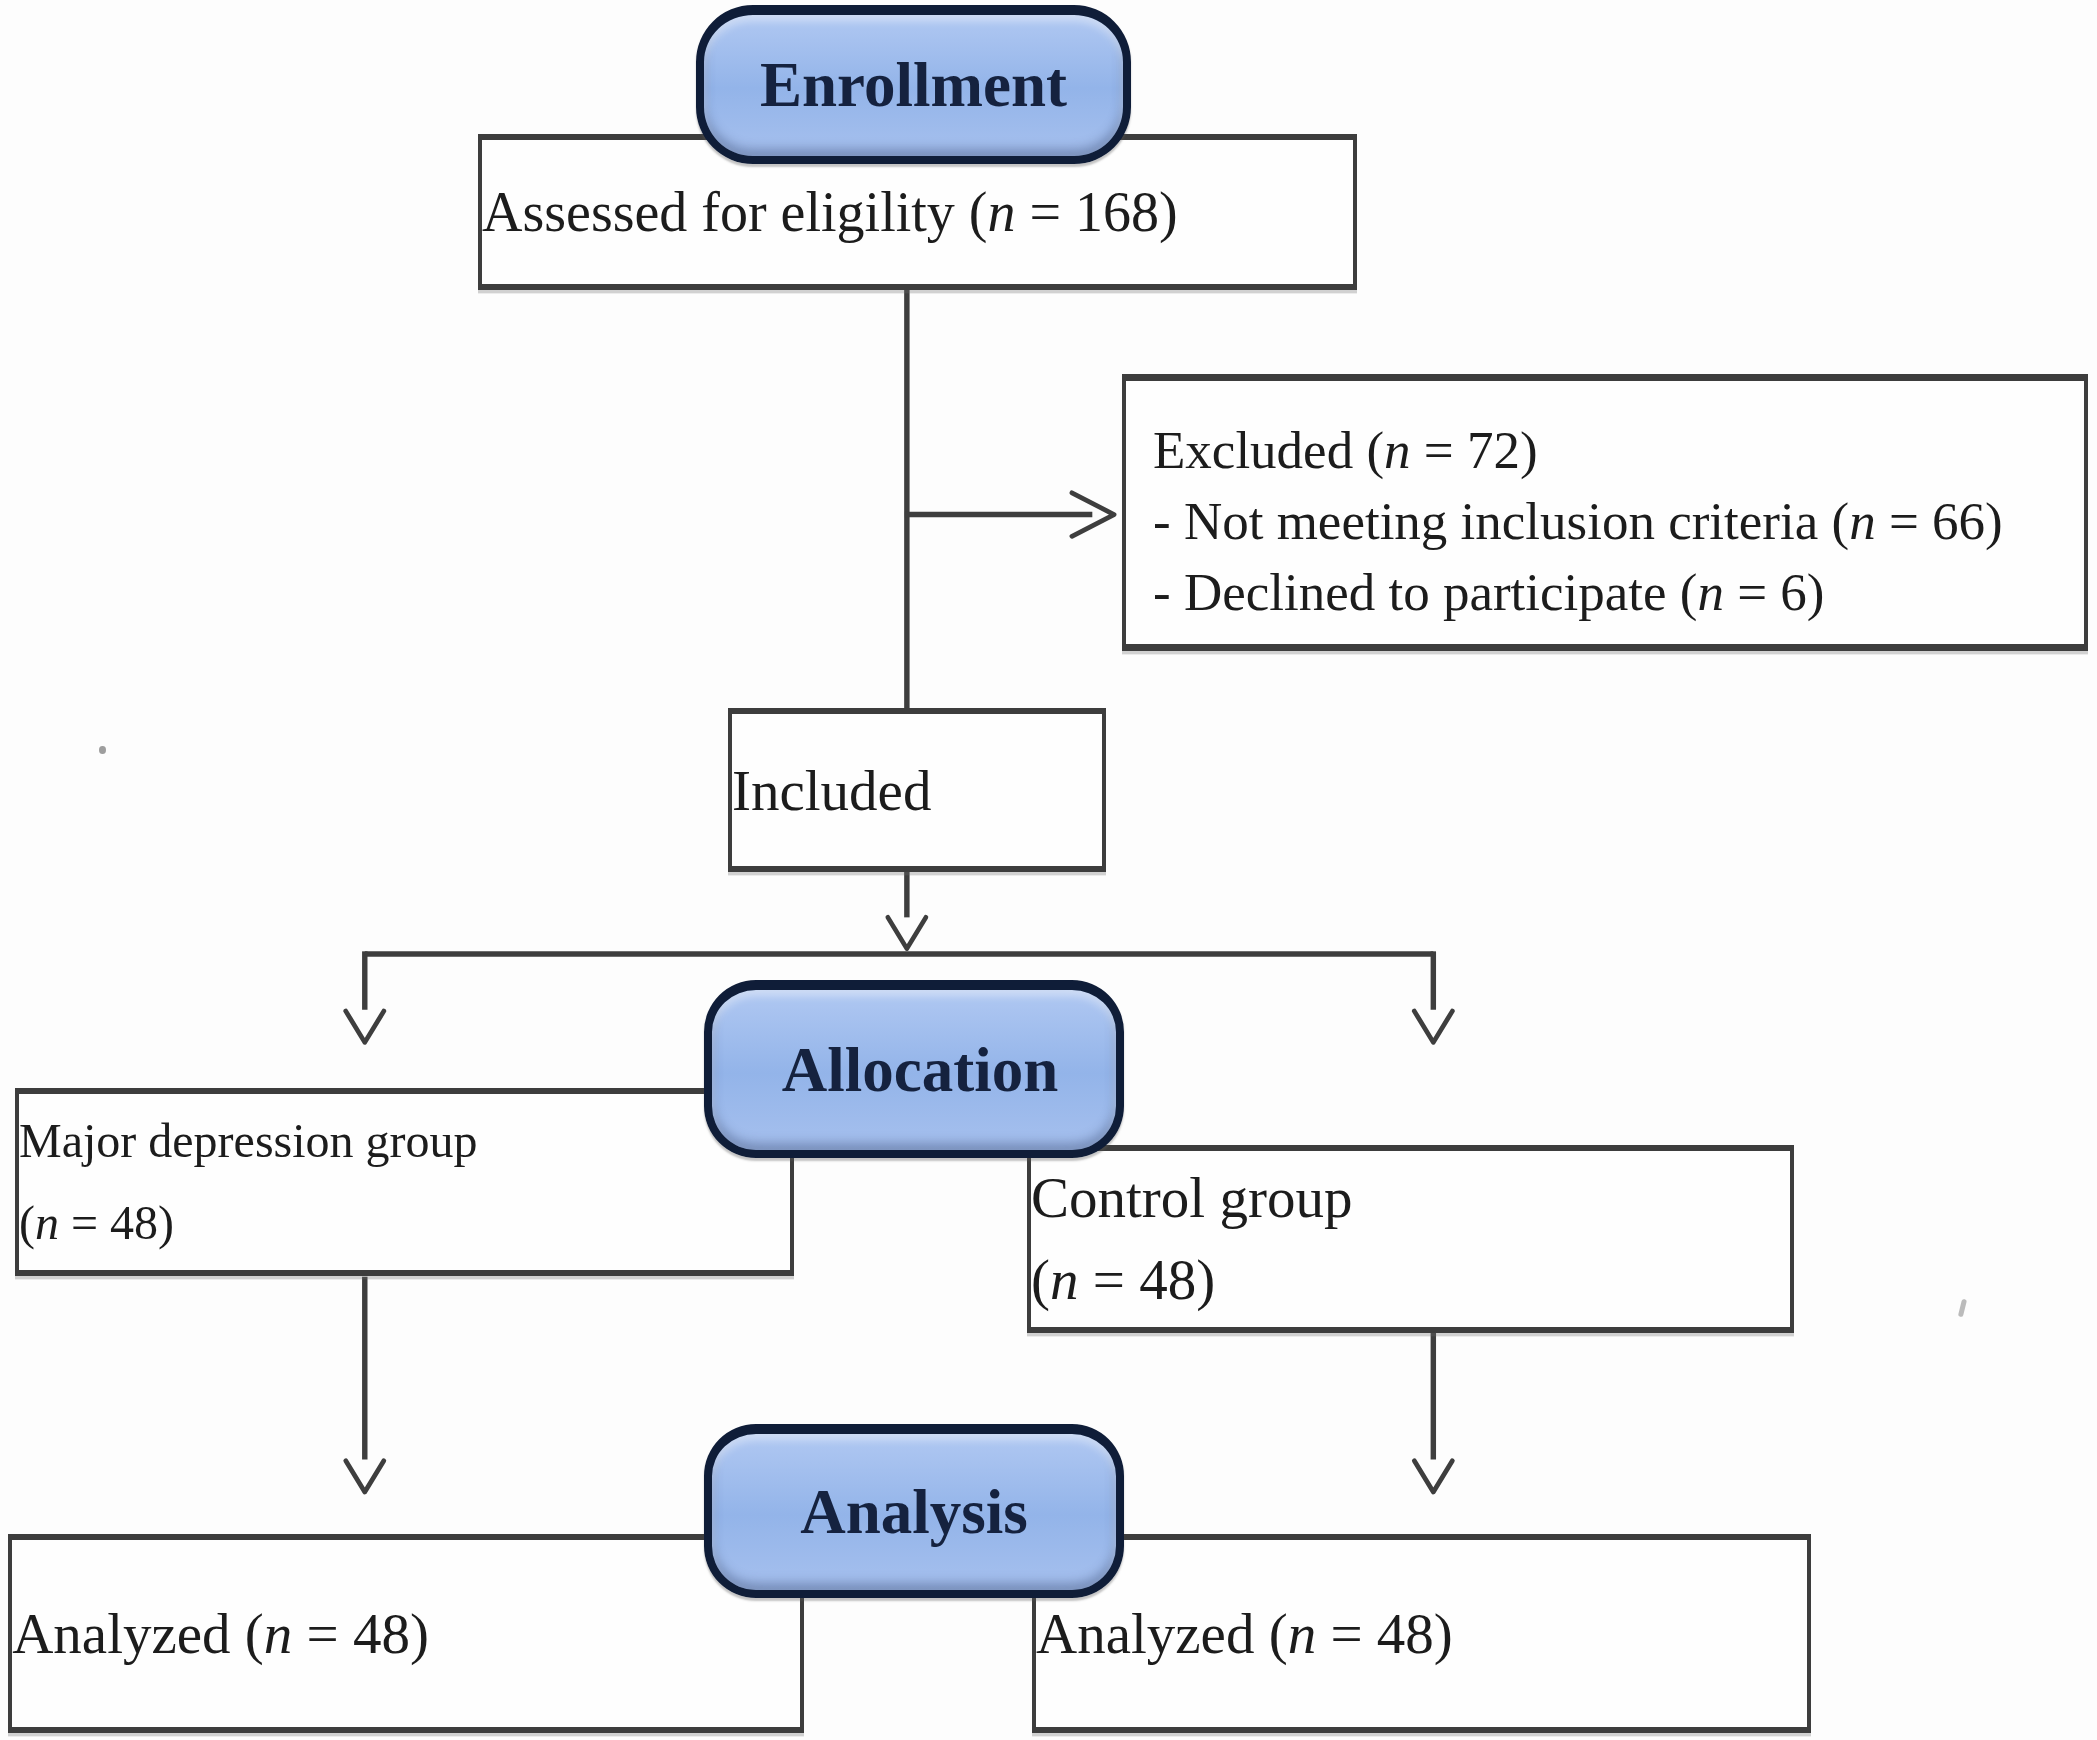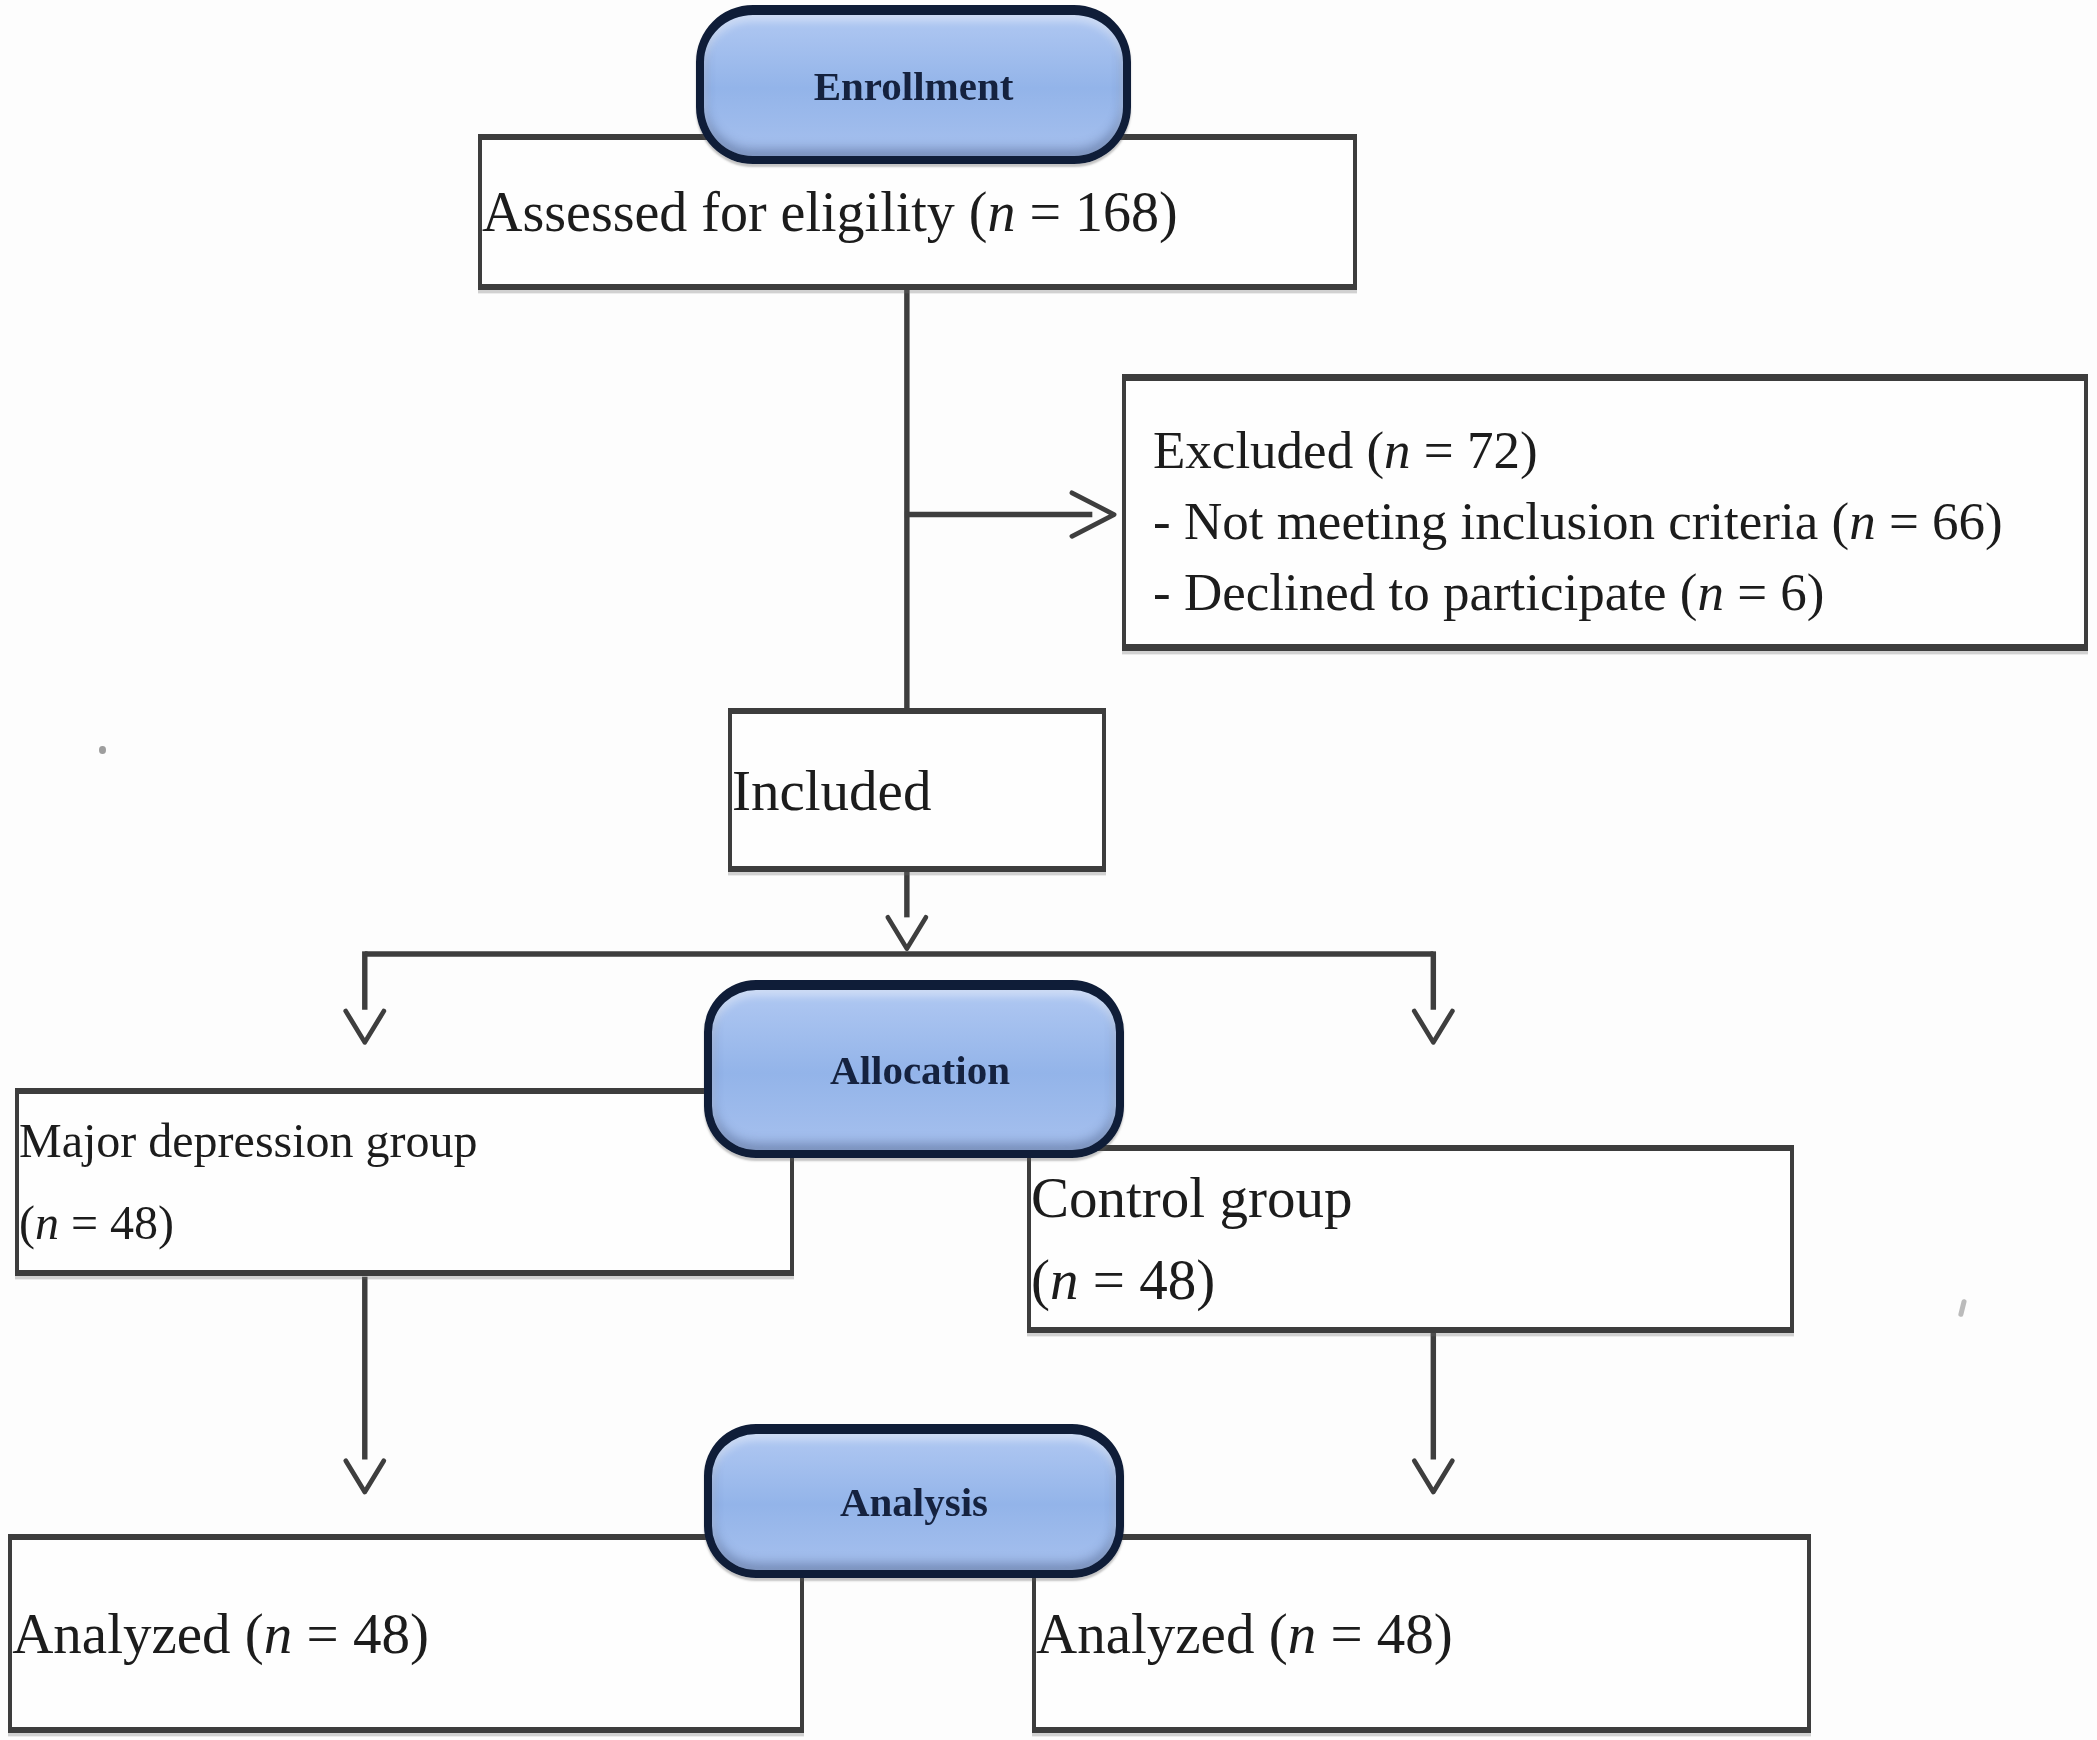--- a/index.html
+++ b/index.html
@@ -73,25 +73,25 @@
     z-index: 3;
     display: flex;
     align-items: center;
     justify-content: center;
     border: solid var(--pill-border);
     border-width: 10.2px 8.2px 8.8px 8.2px;
     background: linear-gradient(180deg, var(--pill-fill-top) 0%, var(--pill-fill-mid) 52%, var(--pill-fill-bottom) 100%);
     box-shadow: inset 0 5.4px 8.2px rgba(255,255,255,0.45), inset 0 -6.8px 11px rgba(26,44,82,0.35), 0 2.7px 2px rgba(90,90,90,0.35);
     color: var(--pill-text);
     font-weight: bold;
-    font-size: 41px;
+    font-size: 63px;
   }
   .pill-enrollment { left: 696px; top: 5.4px;    width: 435px; height: 159px; border-radius: 57px; }
   .pill-allocation { left: 704px; top: 980px; width: 420px; height: 178px; border-radius: 52px; padding-left: 12px; }
-  .pill-analysis   { left: 704px; top: 1424px; width: 420px; height: 154px; border-radius: 52px; }
+  .pill-analysis   { left: 704px; top: 1424px; width: 420px; height: 174px; border-radius: 52px; }
 
   .artifact {
     position: absolute;
     background: #6b6b6b;
     border-radius: 50%;
     z-index: 0;
   }
   .artifact-dot   { left: 99px;  top: 746px; width: 6.8px; height: 8.2px; opacity: 0.65; }
   .artifact-tick  { left: 1960px; top: 1299px; width: 4.8px;  height: 17.7px; opacity: 0.45; border-radius: 2.7px; transform: rotate(14deg); }
 

